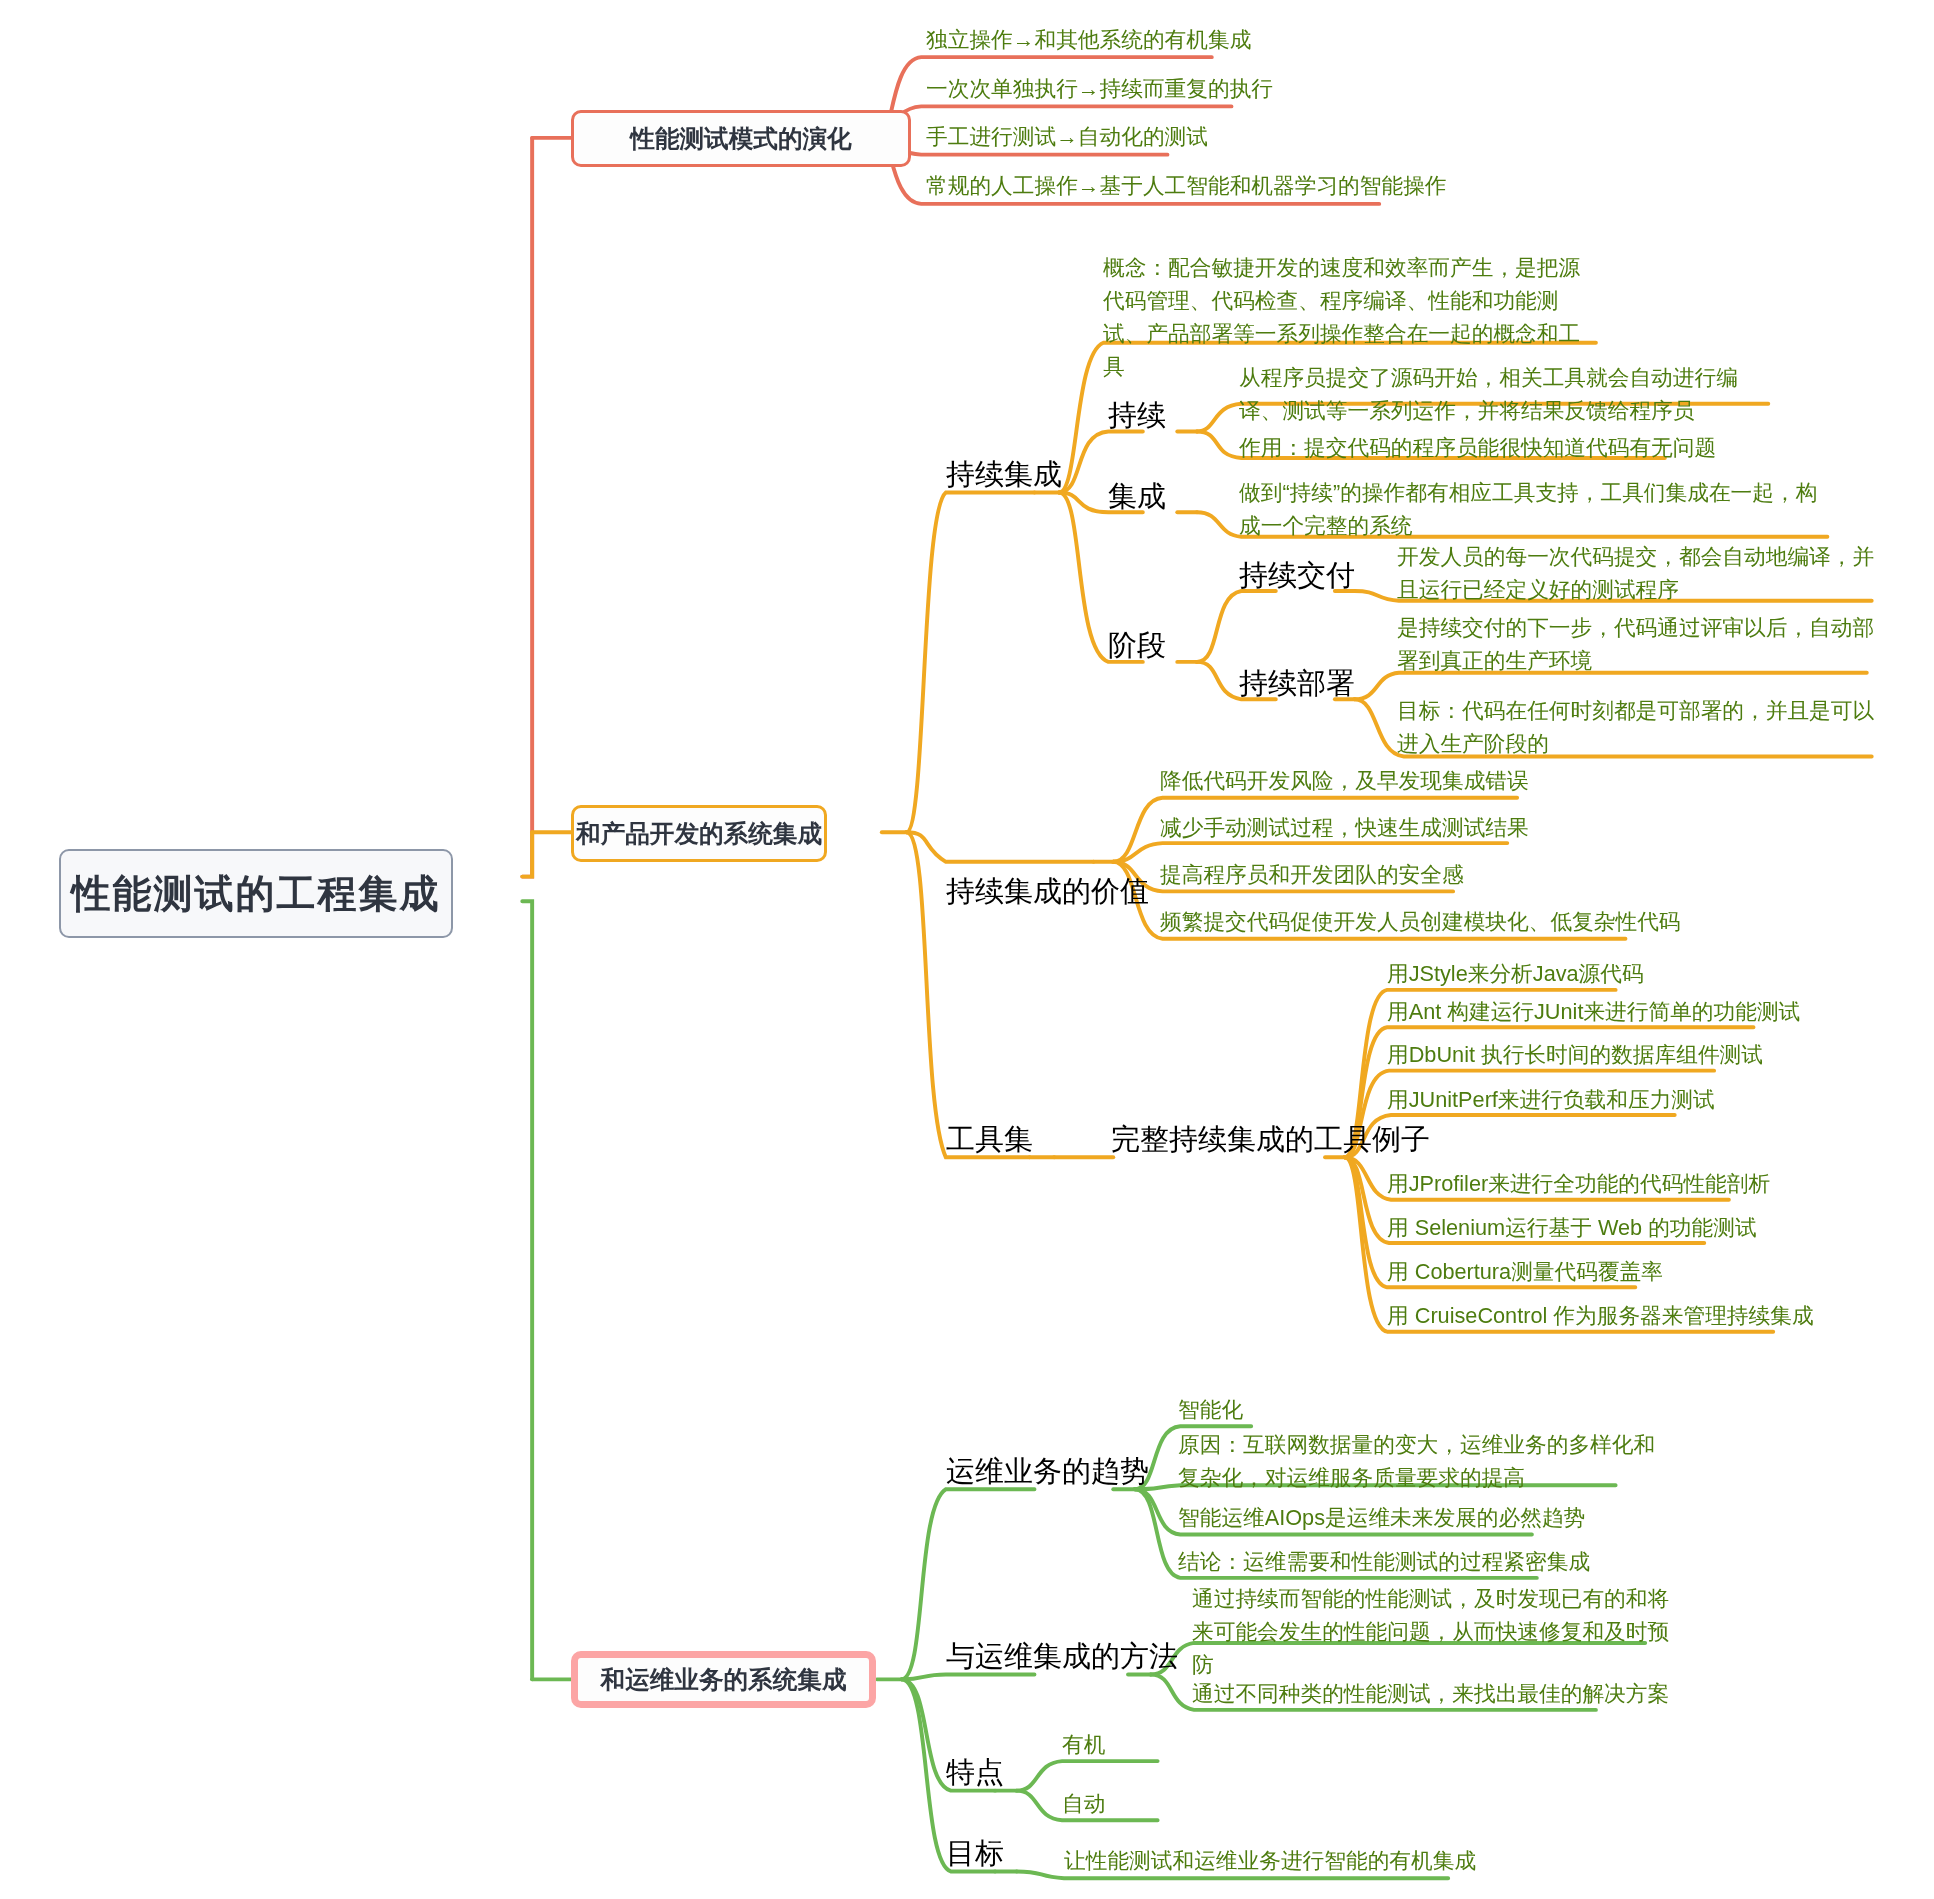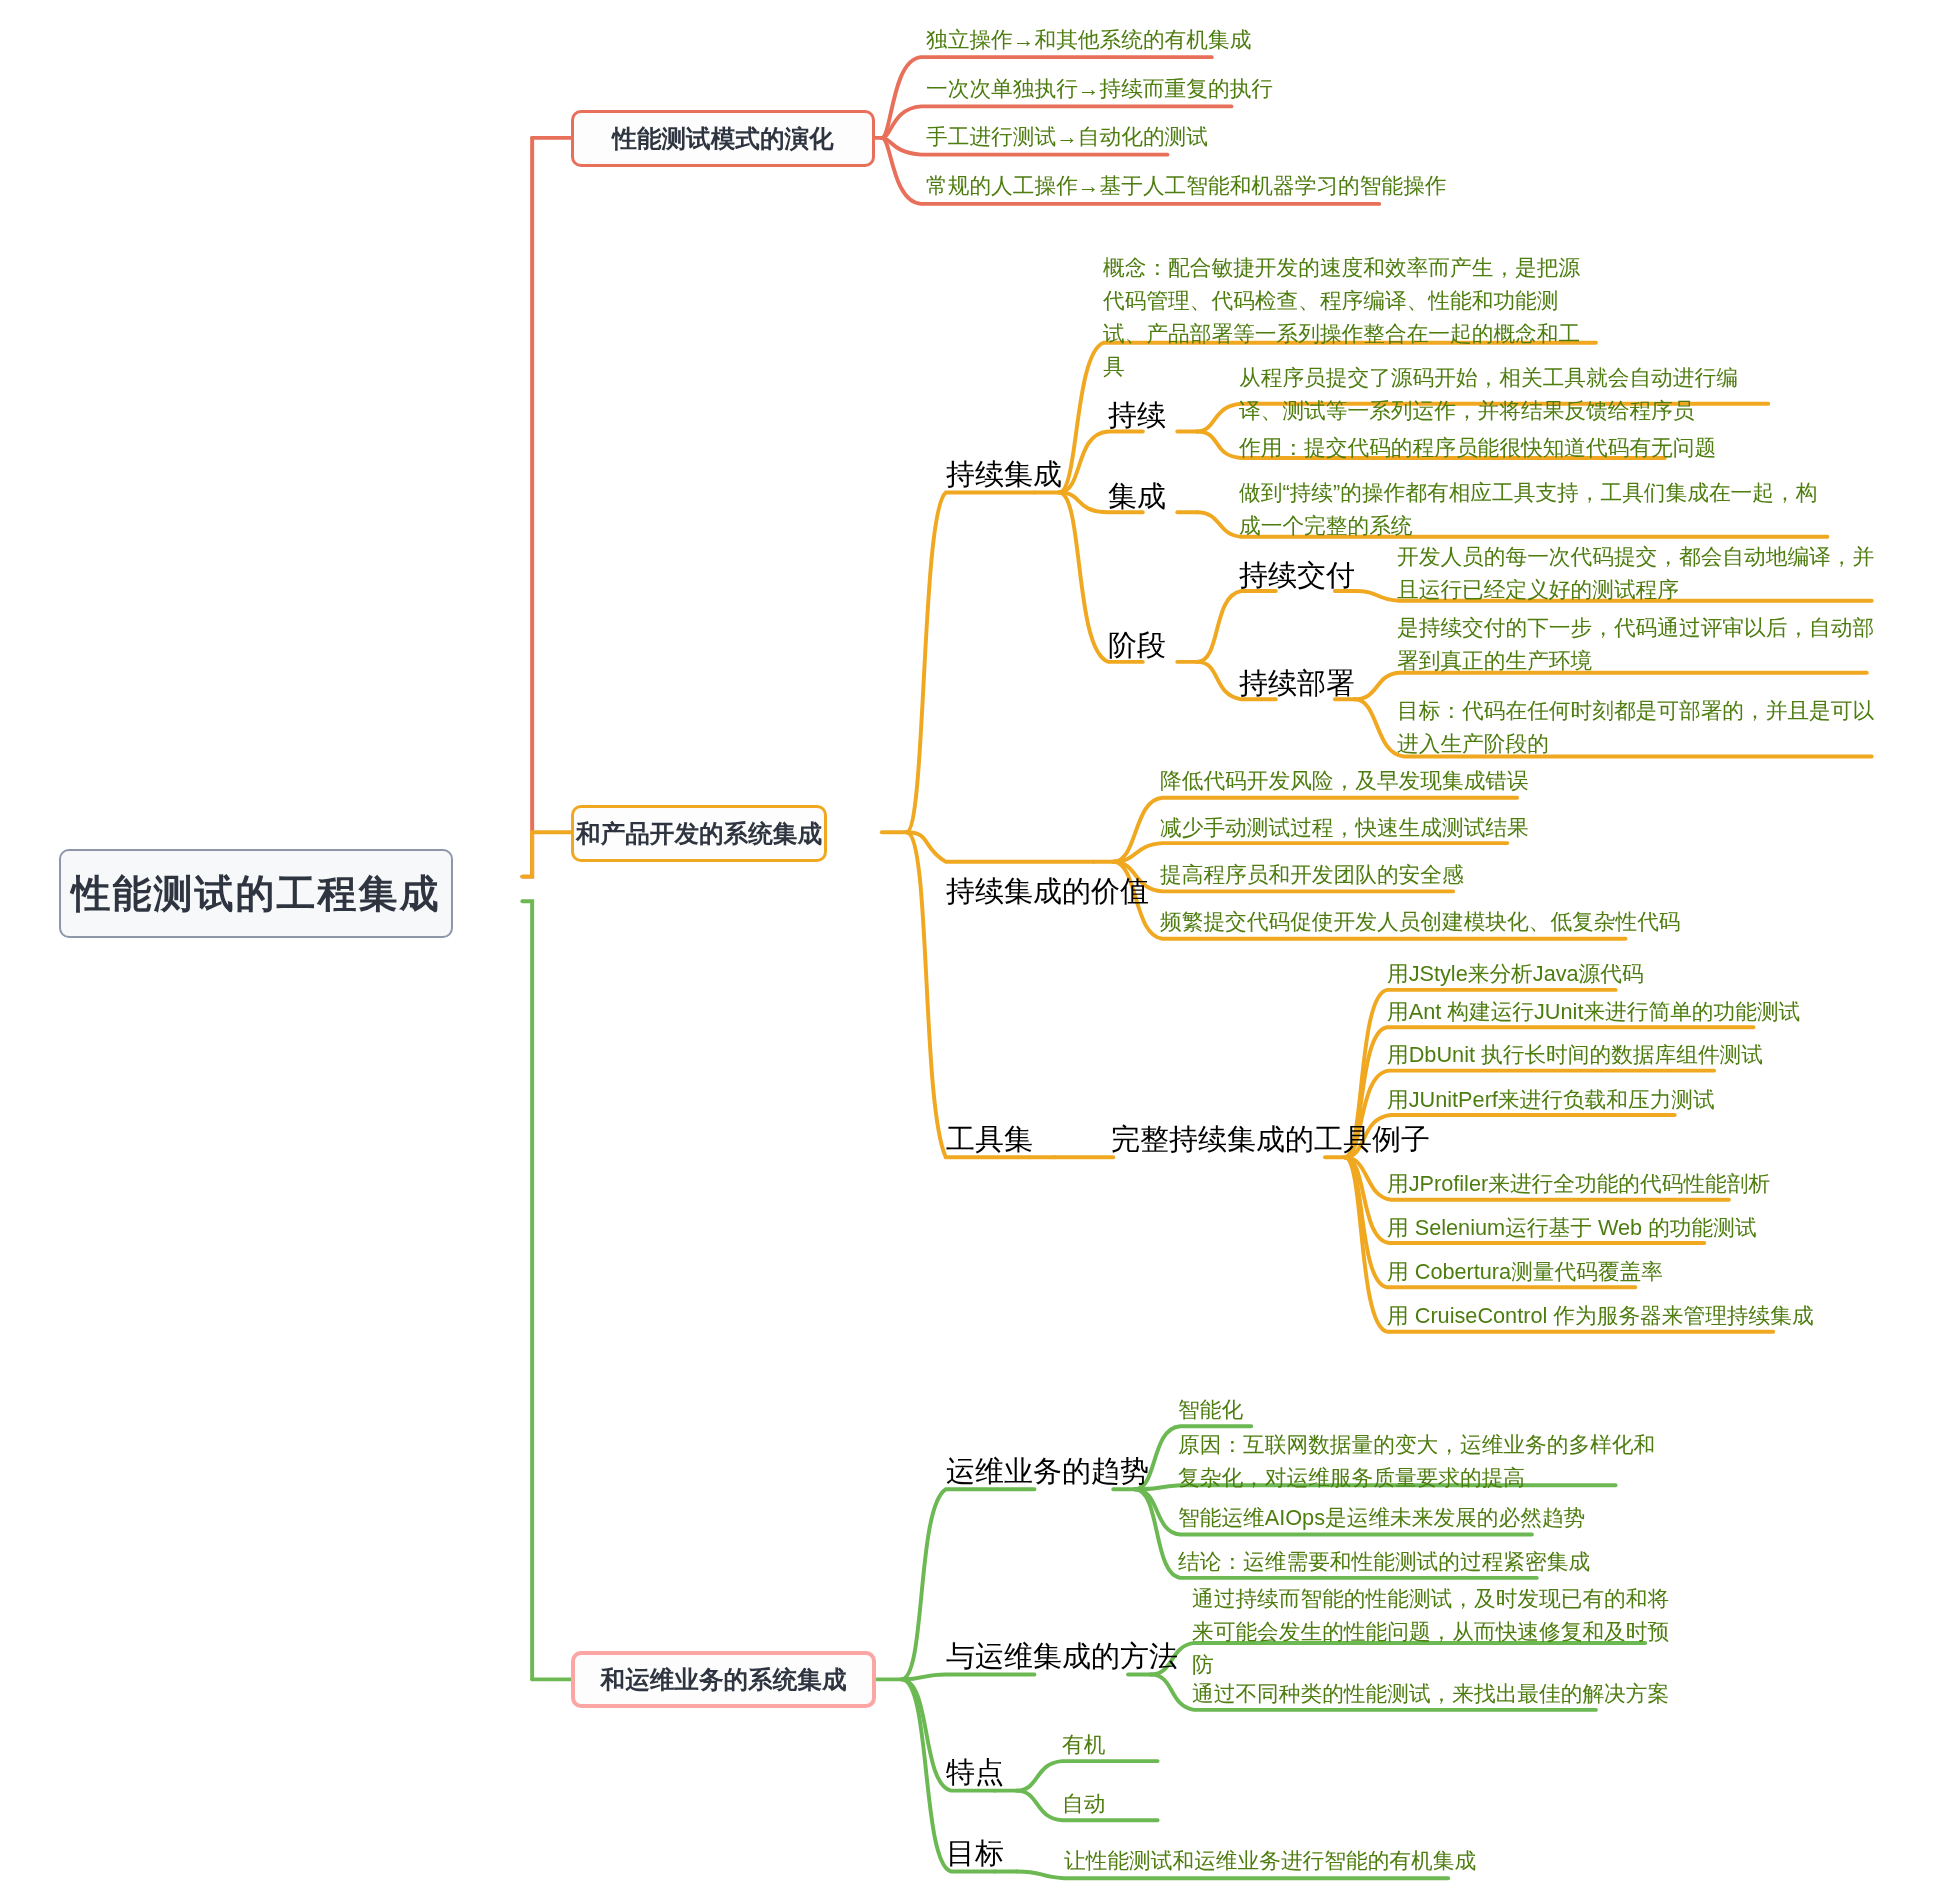--- a/index.html
+++ b/index.html
@@ -56,21 +56,21 @@
     align-items: center;
     justify-content: center;
     font-size: 24.6px;
     font-weight: bold;
     color: #2f3540;
     padding: 0 15.8px;
     white-space: nowrap;
   }
   .branch-red   { border: 3px solid #e8705a; }
   .branch-amber { border: 3px solid #f0a821; }
-  .branch-green { border: 4px solid #fca5a5; }
+  .branch-green { border: 7px solid #fca5a5; }
 
   
   .topic {
     position: absolute;
     font-size: 29px;
     line-height: 31.5px;
     color: #000000;
     white-space: nowrap;
   }
 
@@ -177,21 +177,21 @@
 
       <path d="M1010 1900 L1032 1900" stroke="#6cb853"></path>
       <path d="M1032 1900 C 1060 1900, 1052 1905, 1080 1907 L1470 1907" stroke="#6cb853"></path>
     </g>
   </svg>
 
   <div class="root-node">
     <span>性能测试的工程集成</span>
   </div>
 
-  <div class="branch-node branch-red" style="left:571px; top:110px; width:304px; height:57px;">
+  <div class="branch-node branch-red" style="left:571px; top:110px; width:340px; height:57px;">
     <span>性能测试模式的演化</span>
   </div>
 
   <div class="leaf nowrap" style="left:926px; top:22.7px;">独立操作→和其他系统的有机集成</div>
   <div class="leaf nowrap" style="left:926px; top:72px;">一次次单独执行→持续而重复的执行</div>
   <div class="leaf nowrap" style="left:926px; top:120px;">手工进行测试→自动化的测试</div>
   <div class="leaf nowrap" style="left:926px; top:169px;">常规的人工操作→基于人工智能和机器学习的智能操作</div>
 
   <div class="branch-node branch-amber" style="left:571px; top:805px; width:256px; height:57px;">
     <span>和产品开发的系统集成</span>

